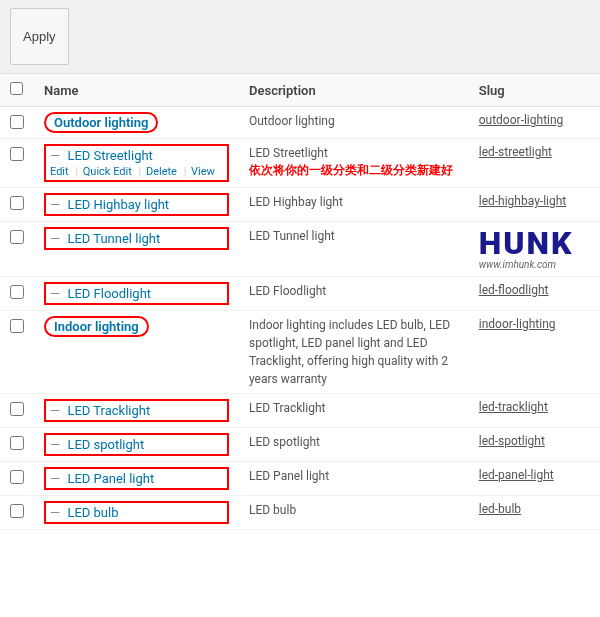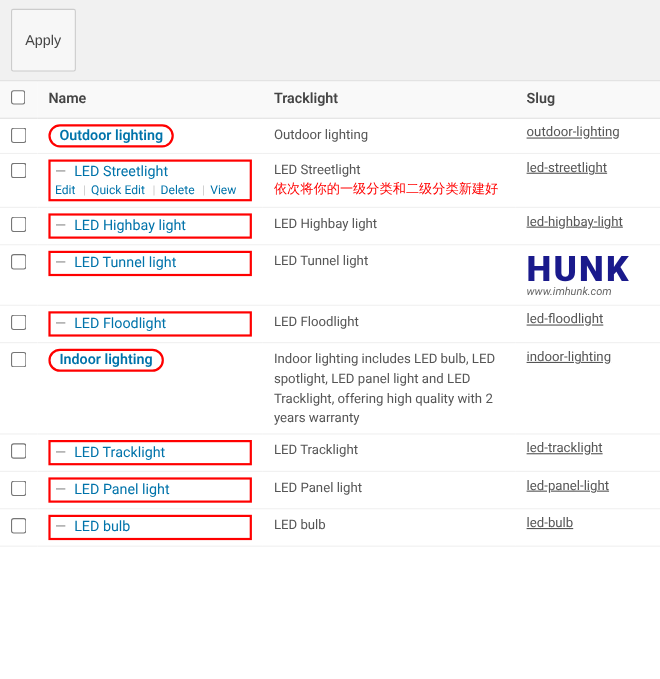--- a/index.html
+++ b/index.html
@@ -126,21 +126,21 @@
     .boxed-sub {
       border: 2px solid red;
       display: block;
       padding: 2px 4px;
     }
 
     
     .annotation-text {
       color: red;
       font-size: 12px;
-      font-weight: normal;
+      font-weight: bold;
       white-space: nowrap;
     }
 
     
     .hunk-watermark {
       position: relative;
       display: inline-block;
     }
     .hunk-logo {
       font-size: 32px;
@@ -168,21 +168,21 @@
   <button class="apply-btn">Apply</button>
 </div>
 
 <table>
   <thead>
     <tr>
       <th class="col-check">
         <input type="checkbox" style="">
       </th>
       <th class="col-name">Name</th>
-      <th class="col-desc">Tracklight</th>
+      <th class="col-desc">Description</th>
       <th class="col-slug">Slug</th>
     </tr>
   </thead>
   <tbody>
 
     <tr>
       <td class="col-check">
         <input type="checkbox" class="row-check" style="">
       </td>
       <td class="col-name">
@@ -312,20 +312,37 @@
         </span>
       </td>
       <td class="col-desc">
         <span class="desc-text">LED Tracklight</span>
       </td>
       <td class="col-slug">
         <span class="slug-text">led-tracklight</span>
       </td>
     </tr>
 
+    <tr>
+      <td class="col-check">
+        <input type="checkbox" class="row-check" style="">
+      </td>
+      <td class="col-name">
+        <span class="boxed-sub">
+          <span class="indent-dash">—</span>
+          <a href="#" class="cat-name-sub">LED spotlight</a>
+        </span>
+      </td>
+      <td class="col-desc">
+        <span class="desc-text">LED spotlight</span>
+      </td>
+      <td class="col-slug">
+        <span class="slug-text">led-spotlight</span>
+      </td>
+    </tr>
 
     <tr>
       <td class="col-check">
         <input type="checkbox" class="row-check" style="">
       </td>
       <td class="col-name">
         <span class="boxed-sub">
           <span class="indent-dash">—</span>
           <a href="#" class="cat-name-sub">LED Panel light</a>
         </span>

